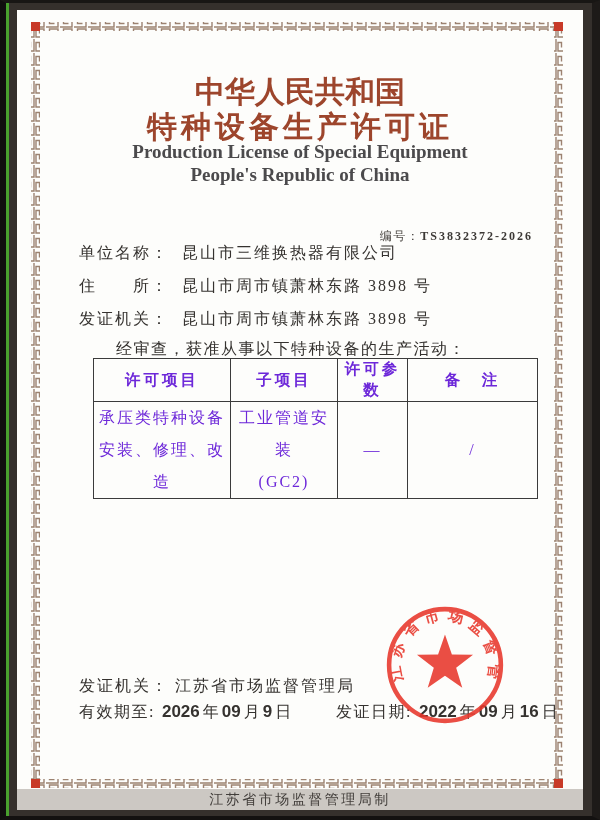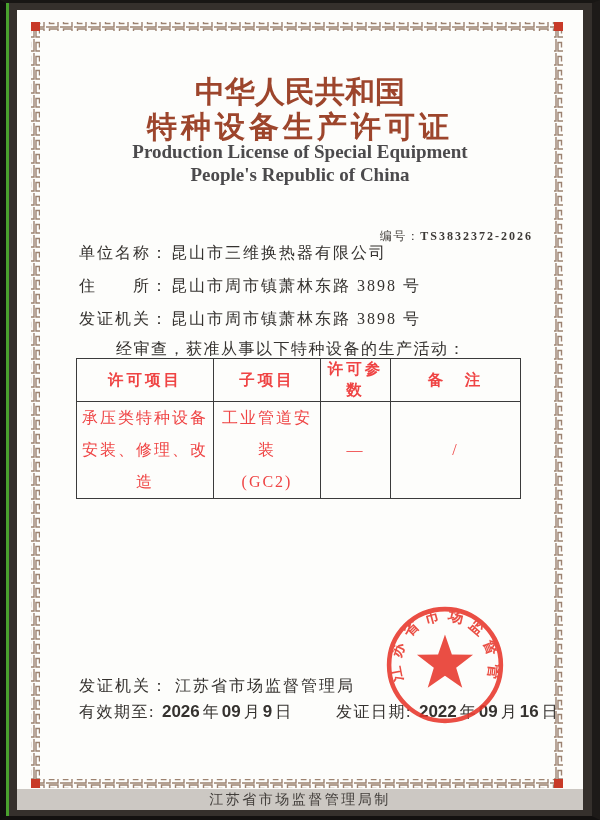--- a/index.html
+++ b/index.html
@@ -23,26 +23,26 @@
   .title-en { position:absolute; width:100%; text-align:center; color:#4b4a4c;
               font-weight:700; font-size:19px; }
   .title-en.l1 { top:131px; }
   .title-en.l2 { top:154px; }
 
   .license-no { position:absolute; top:218px; right:50px; font-size:12px; color:#46423e;
                 letter-spacing:1.5px; }
   .license-no .lic-val { letter-spacing:2px; font-weight:600; color:#3c3936; }
 
   .field-line { position:absolute; left:62px; font-size:16px; color:#35322f; letter-spacing:2px; }
-  .field-line .flabel { margin-right:2px; }
+  .field-line .flabel { margin-right:13px; }
   .f0 { top:233px; } .f1 { top:266px; } .f2 { top:299px; }
   .intro-line { position:absolute; left:99px; top:329px; font-size:16px; color:#35322f; letter-spacing:1.5px; }
 
-  table.license-table { position:absolute; left:59px; top:348px; width:444px;
-                        border-collapse:collapse; table-layout:fixed; color:#ef4444; }
+  table.license-table { position:absolute; left:76px; top:348px; width:444px;
+                        border-collapse:collapse; table-layout:fixed; color:#6d28d9; }
   table.license-table th, table.license-table td { border:1.6px solid #3b3b3b; text-align:center; }
   table.license-table th { height:34px; font-size:15.5px; font-weight:700; letter-spacing:3px; }
   table.license-table td { height:96px; font-size:16px; letter-spacing:2px; }
   .cell-line { line-height:32px; }
   .c1 { width:137px; } .c2 { width:107px;margin-left:26px; } .c3 { width:70px; } .c4 { width:130px; }
 
   .issuer-line { position:absolute; left:62px; top:666px; font-size:16px; color:#35322f; letter-spacing:2px; }
   .issuer-line .flabel { margin-right:6px; }
   .date-row { position:absolute; top:692px; left:0; width:566px; height:26px; font-size:16px; color:#35322f; }
   .validity { position:absolute; left:62px; top:0; }

